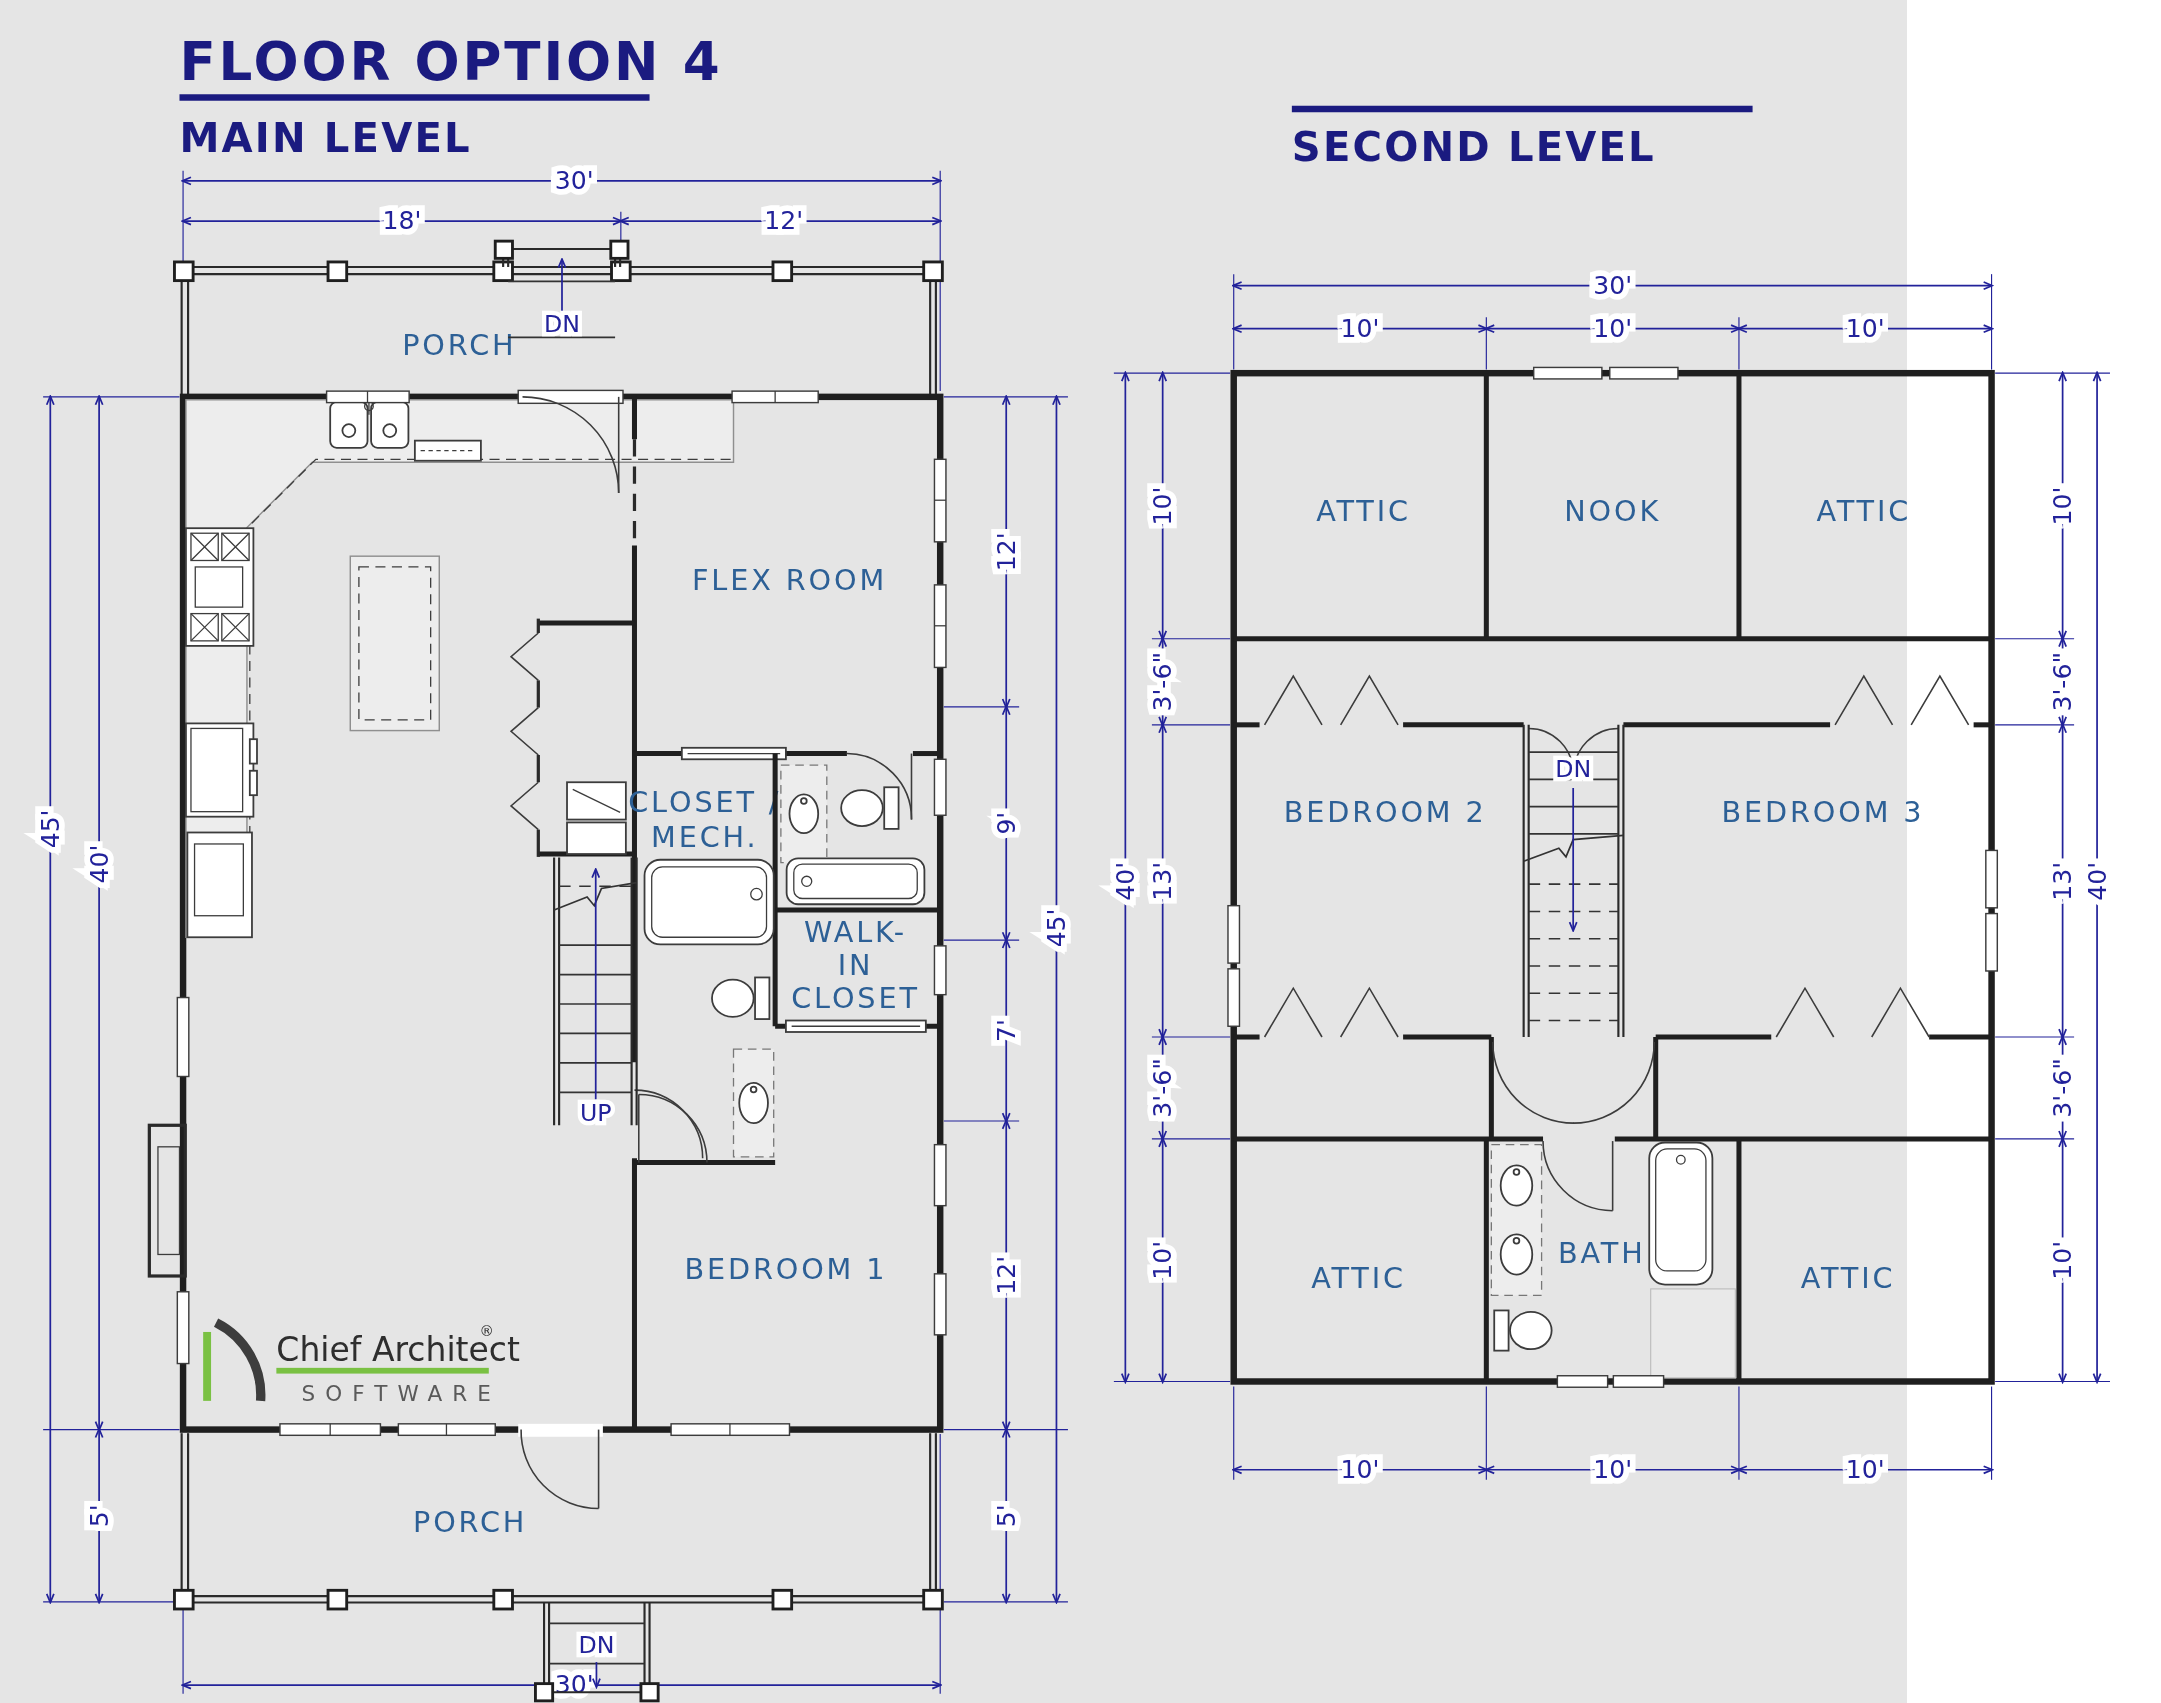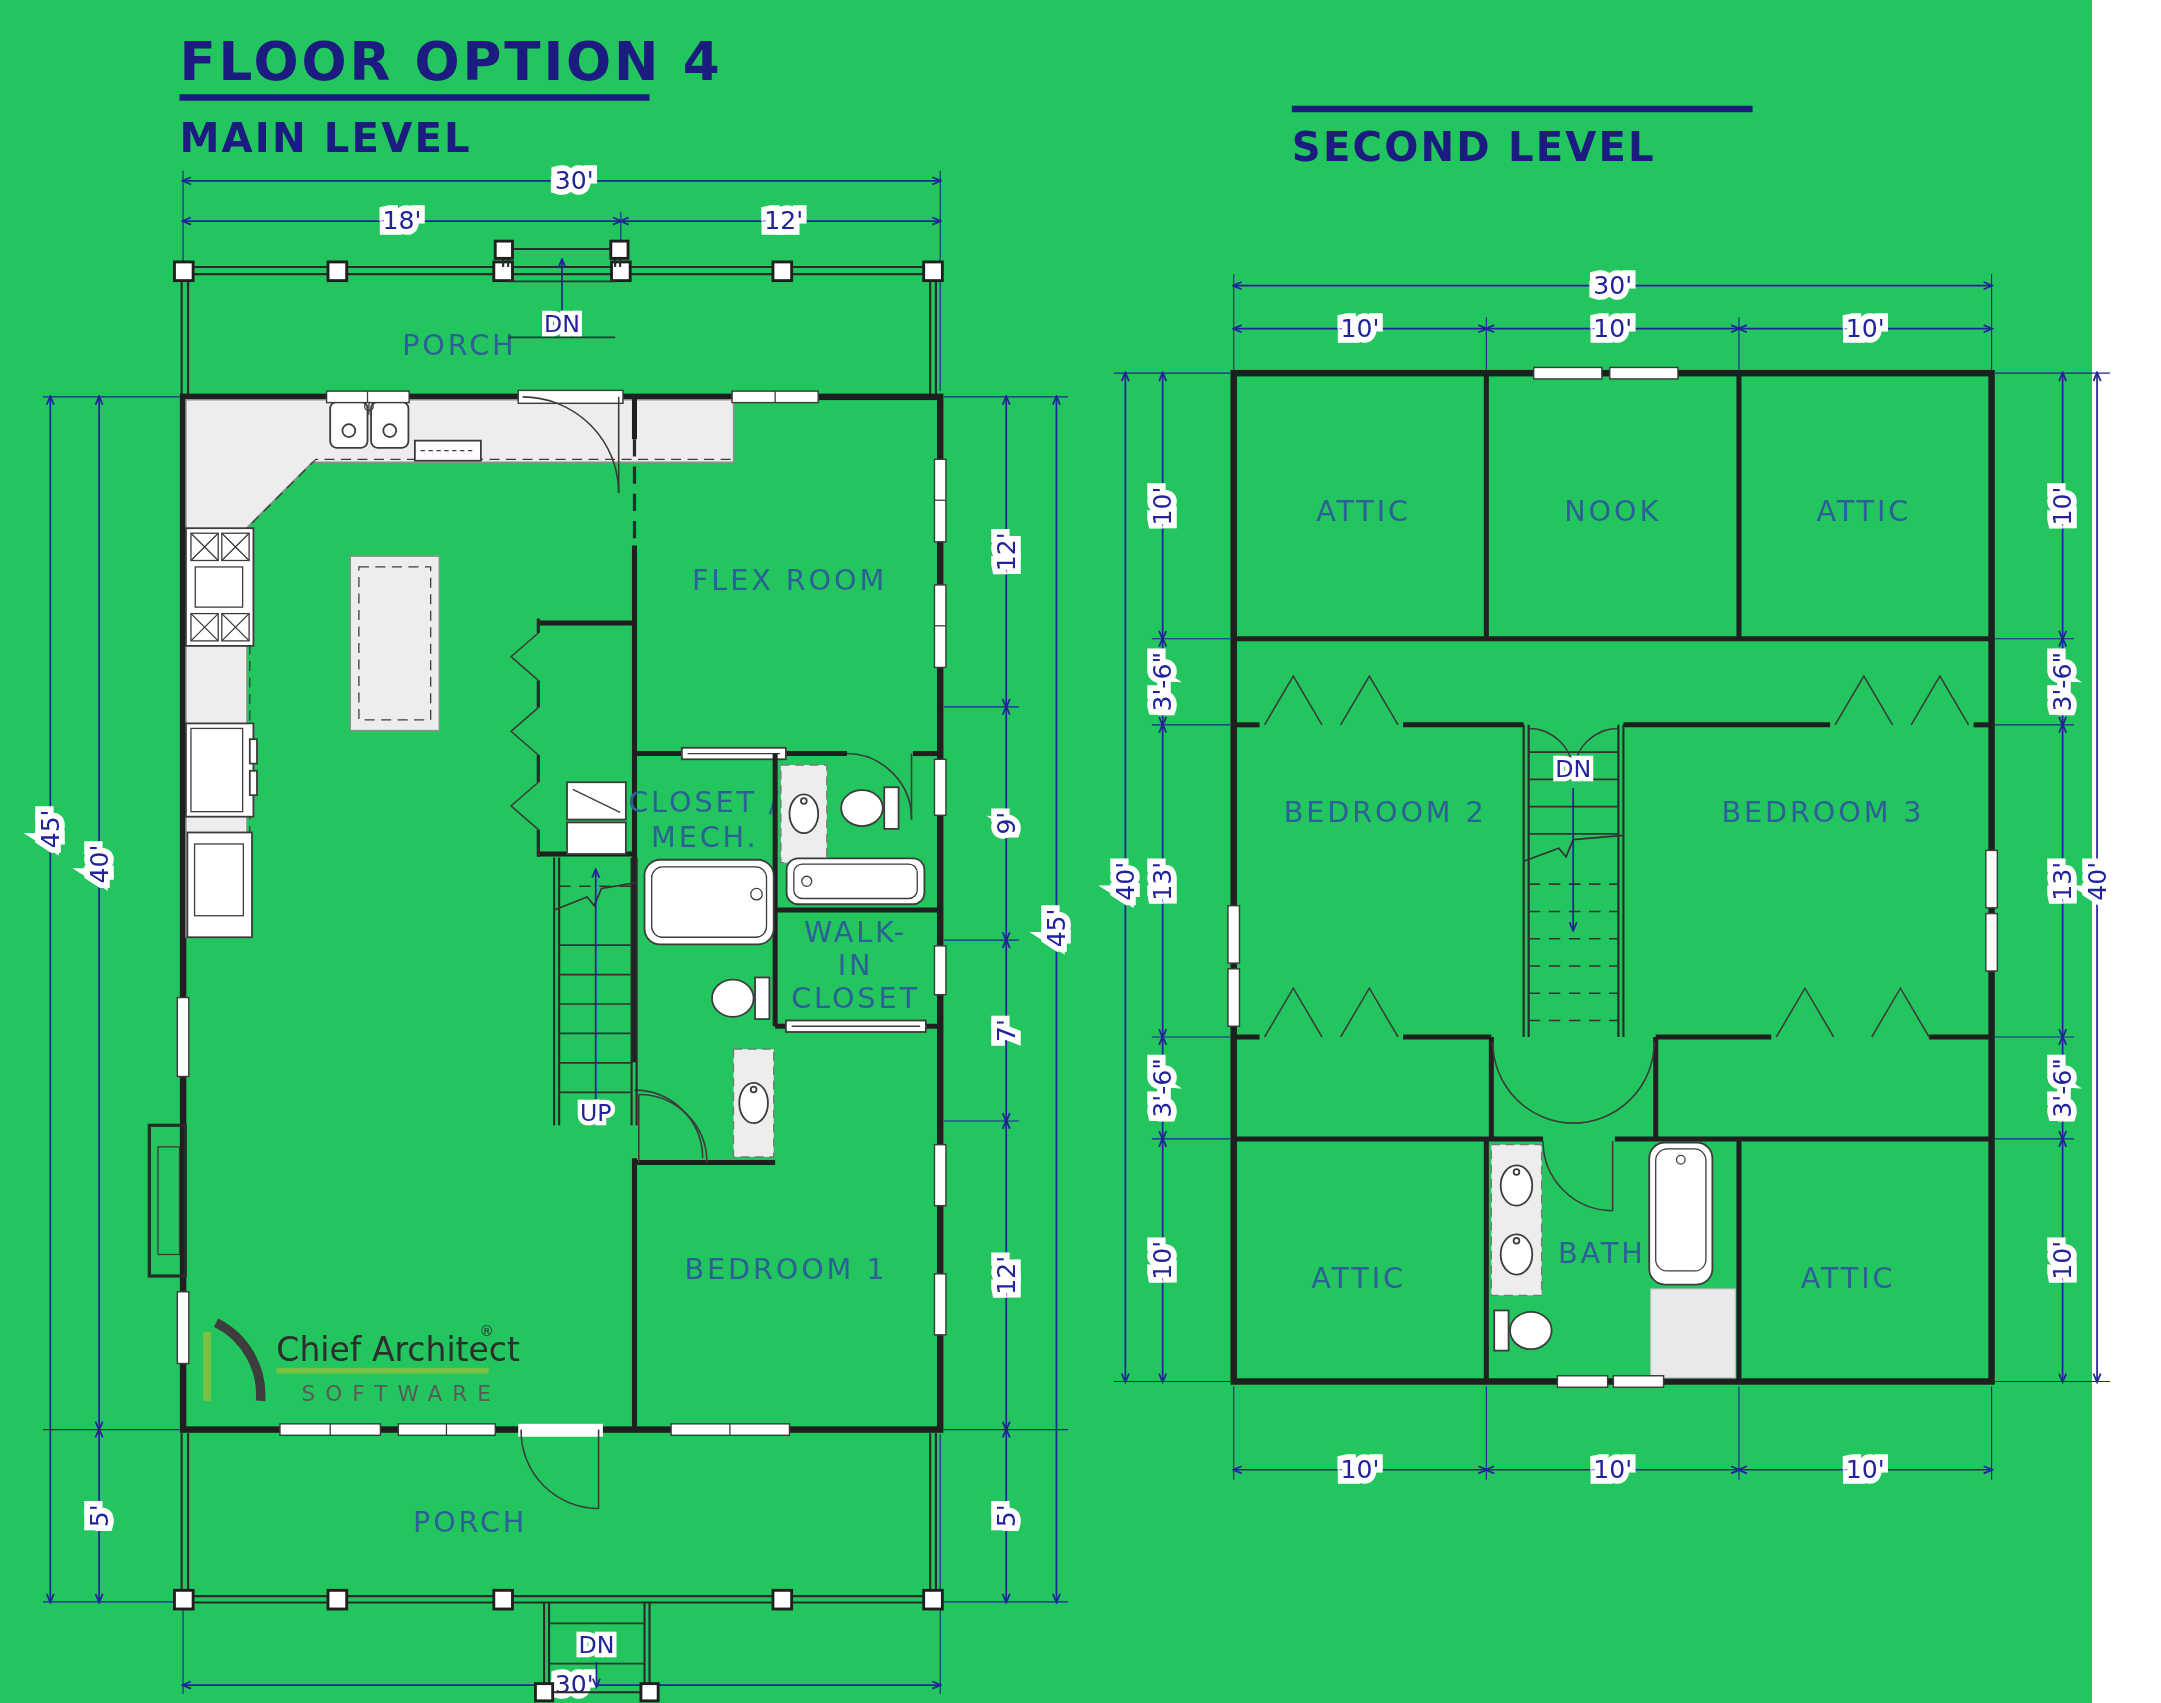--- a/index.html
+++ b/index.html
@@ -1,16 +1,16 @@
 <!DOCTYPE html>
 <html style="font-size:11.5px"><head>
 <meta charset="utf-8">
 <style>
   html,body{margin:0;padding:0;background:#ffffff;}
-  #stage{width:2092px;height:1703px;position:relative;background:#22c55e;}
+  #stage{width:1907px;height:1703px;position:relative;background:#e5e5e5;}
   svg{display:block;}
   text{font-family:"DejaVu Sans",sans-serif;}
   .t-title{font-size:74px;font-weight:bold;fill:#1b1b80;letter-spacing:4px;}
   .t-sub{font-size:56px;font-weight:bold;fill:#1b1b80;letter-spacing:3px;}
   .t-room{font-size:40px;fill:#2d6096;letter-spacing:4px;}
   .t-dim{font-size:35px;fill:#22229a;paint-order:stroke;stroke:#ffffff;stroke-width:16px;font-weight:500;}
   .t-dn{font-size:33px;fill:#22229a;paint-order:stroke;stroke:#ffffff;stroke-width:12px;}
   .t-brand{font-size:46px;fill:#2e2e2e;font-weight:500;}
   .t-reg{font-size:20px;fill:#2e2e2e;}
   .t-soft{font-size:30px;fill:#5a5a5a;letter-spacing:14px;}

